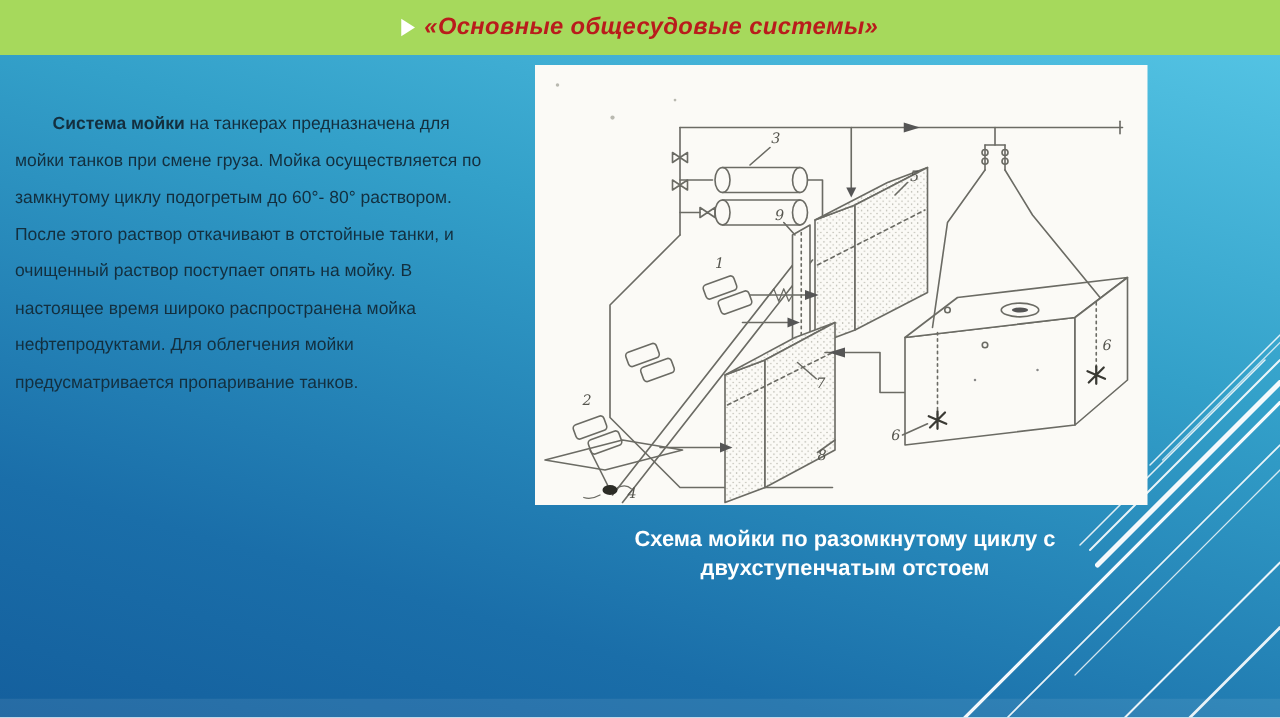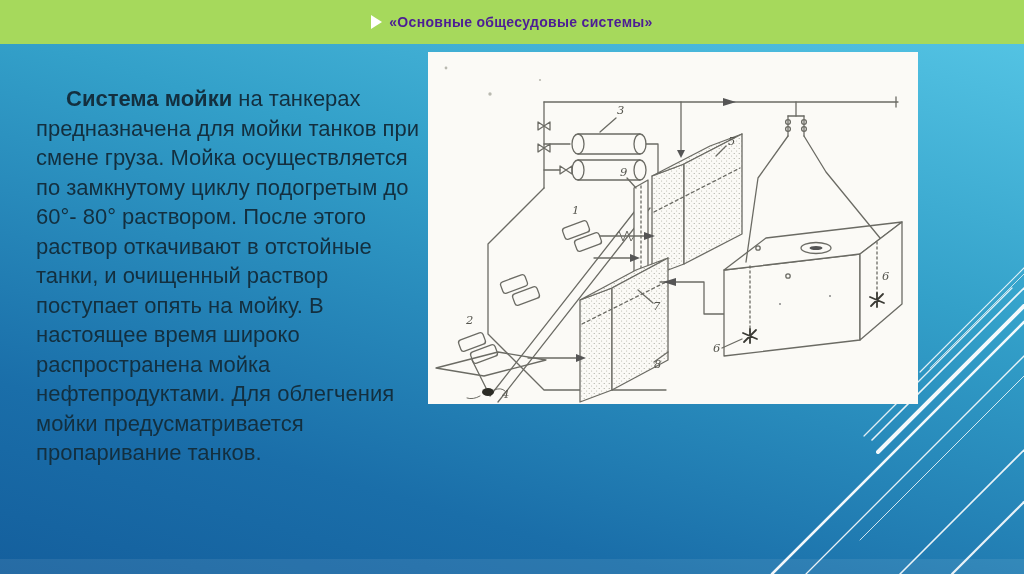--- a/index.html
+++ b/index.html
@@ -10,25 +10,25 @@
   }
   .bottom-strip{position:absolute;left:0;bottom:0;width:1024px;height:15px;
     background:rgba(255,255,255,0.08);}
   .header{
     position:absolute;left:0;top:0;width:1024px;height:44px;
     background:#a6d95c; display:flex;align-items:center;justify-content:center;
   }
   .header-inner{display:flex;align-items:center;gap:7px;}
   .bullet-tri{width:0;height:0;border-top:7px solid transparent;
     border-bottom:7px solid transparent;border-left:11px solid #ffffff;}
-  .title-text{color:#4c1d95;font-weight:bold;font-size:14px;letter-spacing:0.3px;}
+  .title-text{color:#b91c1c;font-weight:bold;font-size:19px;letter-spacing:0.3px;font-style:italic;}
   .deco{position:absolute;left:0;top:0;width:1024px;height:574px;pointer-events:none;}
   .body-text{
-    position:absolute;left:36px;top:84px;width:388px;
-    color:#132f3f;font-size:22px;line-height:29.5px;
+    position:absolute;left:12px;top:84px;width:388px;
+    color:#132f3f;font-size:14px;line-height:29.5px;
   }
   .body-text p{margin:0;text-indent:30px;}
   .lead{font-weight:bold;}
   .diagram-panel{
     position:absolute;left:428px;top:52px;width:490px;height:352px;
     background:#fbfaf6;
   }
   .fig-caption{
     position:absolute;left:430px;top:420px;width:492px;
     color:#ffffff;font-weight:bold;font-size:17.5px;line-height:23px;text-align:center;
@@ -221,16 +221,19 @@
           <text x="454" y="228">6</text>
           <text x="285" y="300">6</text>
           <text x="225" y="258">7</text>
           <text x="226" y="316">8</text>
           <text x="192" y="124">9</text>
         </g>
       </g>
     </svg>
   </div>
 
+  <div class="fig-caption">
+    <div class="cap-inner">Схема мойки по разомкнутому циклу с двухступенчатым отстоем</div>
+  </div>
 
 
   <div class="bottom-strip"></div>
 </div>
 
 </body></html>

